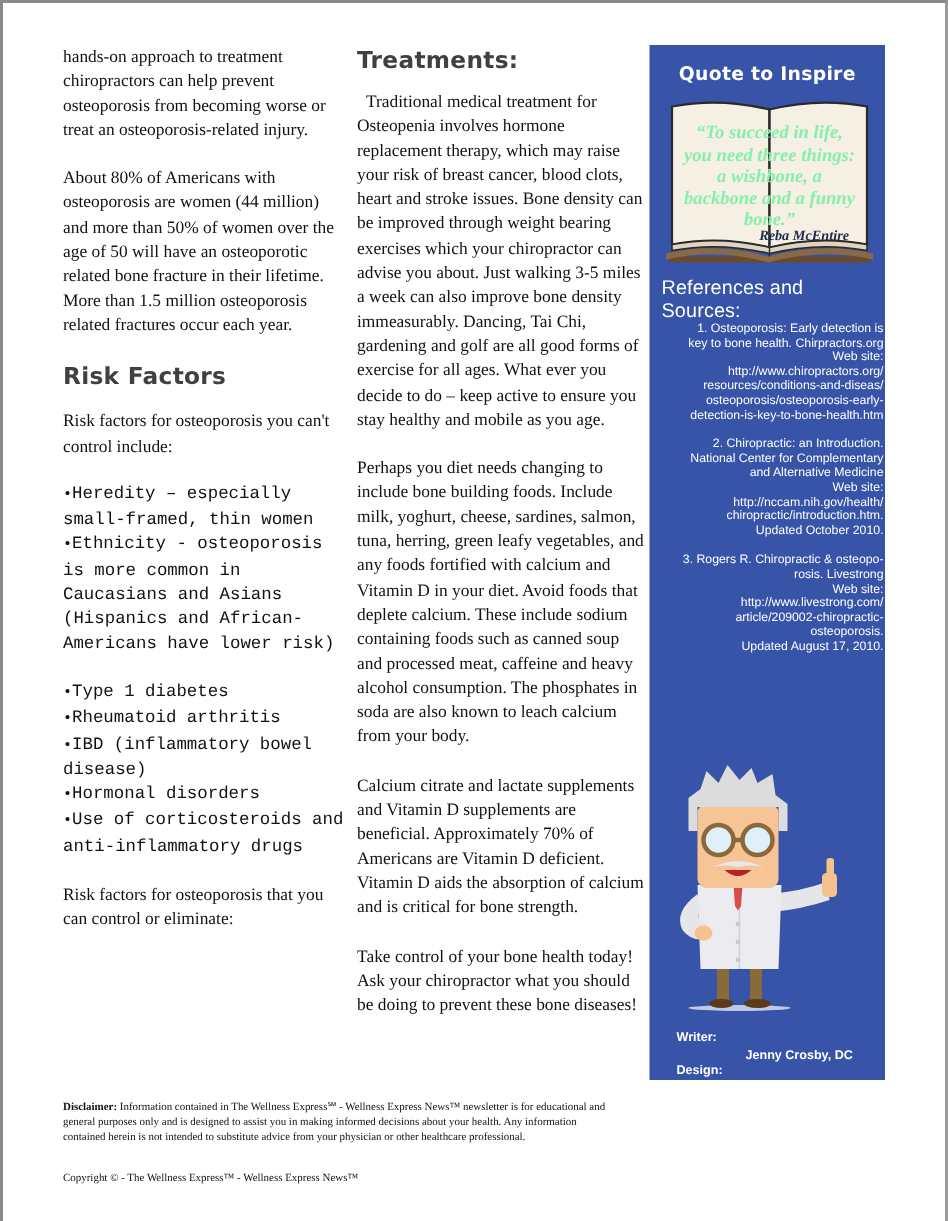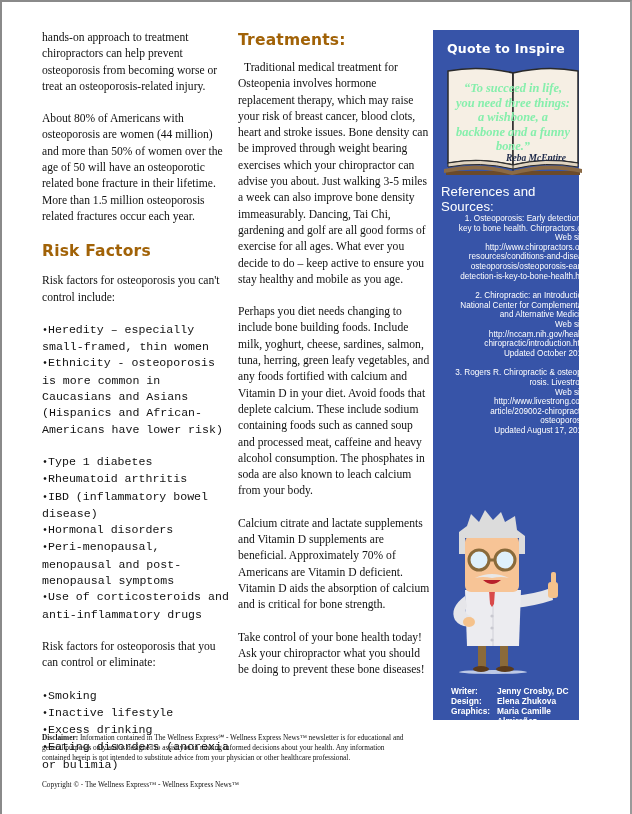--- a/index.html
+++ b/index.html
@@ -7,31 +7,31 @@
   body { position: relative; font-family: "Liberation Serif", "DejaVu Serif", serif; color: #111; }
   .page-border {
     position: absolute; left: 0; top: 0; width: 632px; height: 814px;
     border-left: 2px solid #8a8a8a; border-top: 2px solid #8a8a8a; border-right: 2px solid #9a9a9a;
   }
   .col { position: absolute; font-size: 11.6px; line-height: 16.3px; }
   .col p { margin-bottom: 16px; }
   #col-left { left: 42px; top: 30px; width: 190px; }
   #col-mid { left: 238px; top: 30px; width: 192px; }
   h2.section {
-    font-family: "DejaVu Sans", sans-serif; font-weight: bold; color: #a16207;
+    font-family: "DejaVu Sans", sans-serif; font-weight: bold; color: #404040;
     font-size: 15.5px; letter-spacing: 0.2px; margin-bottom: 12px; line-height: 20px;
   }
   ul.bullets { list-style: none; margin-bottom: 16px; }
   ul.bullets li { padding-left: 0; font-family: Liberation Mono, monospace; }
   ul.bullets li::before { content: "\2022 "; font-size: 10px; }
   #col-mid p.indent { text-indent: 6px; }
 
   
   #sidebar {
-    position: absolute; left: 433px; top: 30px; width: 146px; height: 690px;
+    position: absolute; left: 433px; top: 30px; width: 157px; height: 690px;
     background: #3754a8; color: #ffffff; font-family: "Liberation Sans", "DejaVu Sans", sans-serif;
   }
   #quote-heading {
     text-align: center; font-family: "DejaVu Sans", sans-serif; font-weight: bold;
     font-size: 12.5px; margin-top: 11px; letter-spacing: 0.2px;
   }
   #book {
     position: absolute; left: 9px; top: 35px; width: 142px; height: 112px;
   }
   #book svg { position: absolute; left: 0; top: 0; }
@@ -52,21 +52,21 @@
     position: absolute; left: 8px; top: 184px; width: 148px; font-size: 8.2px; line-height: 9.6px; text-align: right;
   }
   #refs .ref { margin-bottom: 10px; }
   #refs .ref div { white-space: nowrap; }
   #scientist { position: absolute; left: 12px; top: 478px; width: 120px; height: 170px; }
   #credits {
     position: absolute; left: 18px; top: 656px; font-size: 8.4px; line-height: 10px; font-weight: bold;
   }
   #credits .row { display: flex; }
   #credits .role { width: 46px; }
-  #credits .name { width: 80px; }
+  #credits .name { width: 80px; margin-top: 12px; }
 
   #disclaimer {
     position: absolute; left: 42px; top: 733px; width: 372px;
     font-size: 7.3px; line-height: 10px; font-family: "Liberation Serif", serif;
   }
   #copyright {
     position: absolute; left: 42px; top: 780px; font-size: 7.3px; font-family: "Liberation Serif", serif;
   }
   b.label { font-weight: bold; }
 </style>
@@ -82,30 +82,23 @@
   <p>Risk factors for osteoporosis you can't control include:</p>
   <ul class="bullets">
     <li>Heredity – especially small-framed, thin women</li>
     <li>Ethnicity - osteoporosis is more common in Caucasians and Asians (Hispanics and African-Americans have lower risk)</li>
   </ul>
   <ul class="bullets">
     <li>Type 1 diabetes</li>
     <li>Rheumatoid arthritis</li>
     <li>IBD (inflammatory bowel disease)</li>
     <li>Hormonal disorders</li>
-    <li>Peri-menopausal, menopausal and post-menopausal symptoms</li>
     <li>Use of corticosteroids and anti-inflammatory drugs</li>
   </ul>
   <p>Risk factors for osteoporosis that you can control or eliminate:</p>
-  <ul class="bullets">
-    <li>Smoking</li>
-    <li>Inactive lifestyle</li>
-    <li>Excess drinking</li>
-    <li>Eating disorders (anorexia or bulimia)</li>
-  </ul>
 </div>
 
 <div class="col" id="col-mid">
   <h2 class="section" style="margin-bottom:10px;">Treatments:</h2>
   <p class="indent">Traditional medical treatment for Osteopenia involves hormone replacement therapy, which may raise your risk of breast cancer, blood clots, heart and stroke issues.  Bone density can be improved through weight bearing exercises which your chiropractor can advise you about.  Just walking 3-5 miles a week can also improve bone density immeasurably.  Dancing, Tai Chi, gardening and golf are all good forms of exercise for all ages.  What ever you decide to do – keep active to ensure you stay healthy and mobile as you age.</p>
   <p>Perhaps you diet needs changing to include bone building foods.  Include milk, yoghurt, cheese, sardines, salmon, tuna, herring, green leafy vegetables, and any foods fortified with calcium and Vitamin D in your diet.  Avoid foods that deplete calcium.  These include sodium containing foods such as canned soup and processed meat, caffeine and heavy alcohol consumption.  The phosphates in soda are also known to leach calcium from your body.</p>
   <p>Calcium citrate and lactate supplements and Vitamin D supplements are beneficial. Approximately 70% of Americans are Vitamin D deficient. Vitamin D aids the absorption of calcium and is critical for bone strength.</p>
   <p>Take control of your bone health today! Ask your chiropractor what you should be doing to prevent these bone diseases!</p>
 </div>
 

